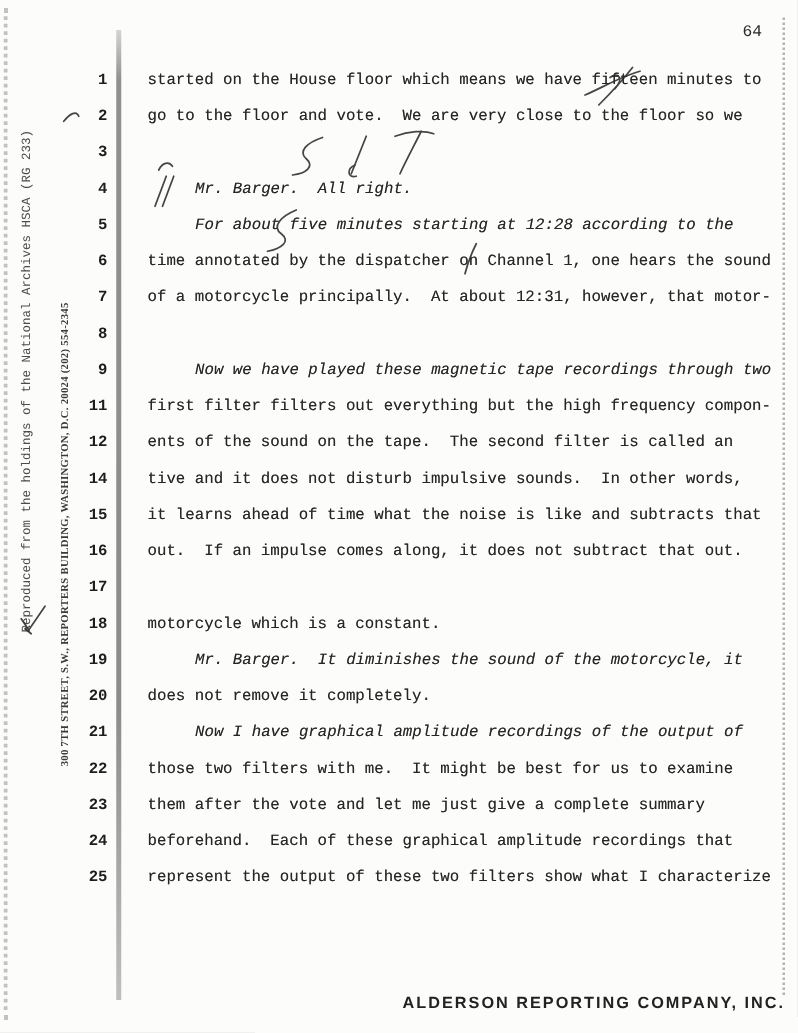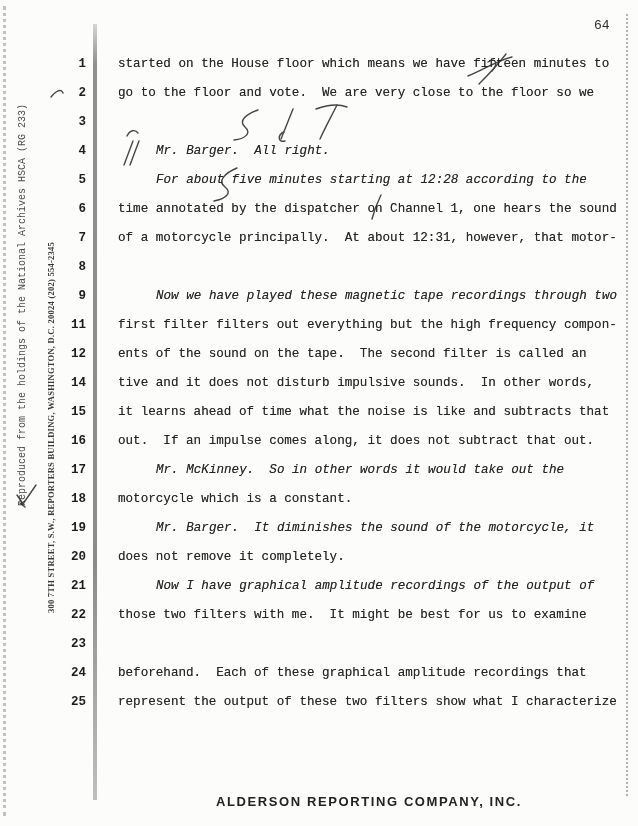--- a/index.html
+++ b/index.html
@@ -42,21 +42,21 @@
     font-size:12.5px;font-weight:bold;color:#1d1d1b;
   }
   .txt{
     margin-left:32px;white-space:pre;
     font-size:12.6px;color:#262624;
     text-shadow:0 0 .5px rgba(20,20,20,.5);
   }
   .txt.indent{padding-left:38px;font-style:italic;}
   .footer{
     position:absolute;left:110px;right:10px;top:794px;
-    text-align:center;
+    text-align:right;
     font-family:"Liberation Sans","DejaVu Sans",sans-serif;
     font-size:13px;font-weight:bold;letter-spacing:1.6px;color:#222220;
   }
   .ink{position:absolute;left:0;top:0;pointer-events:none;}
 </style>
 </head>
 <body>
 
 <div class="page">
 
@@ -135,21 +135,20 @@
       <span class="txt">it learns ahead of time what the noise is like and subtracts that</span>
     </div>
 
     <div class="row">
       <span class="num">16</span>
       <span class="txt">out.  If an impulse comes along, it does not subtract that out.</span>
     </div>
 
     <div class="row">
       <span class="num">17</span>
-      <span class="txt indent">Mr. McKinney.  So in other words it would take out the</span>
     </div>
 
     <div class="row">
       <span class="num">18</span>
       <span class="txt">motorcycle which is a constant.</span>
     </div>
 
     <div class="row">
       <span class="num">19</span>
       <span class="txt indent">Mr. Barger.  It diminishes the sound of the motorcycle, it</span>
@@ -165,20 +164,21 @@
       <span class="txt indent">Now I have graphical amplitude recordings of the output of</span>
     </div>
 
     <div class="row">
       <span class="num">22</span>
       <span class="txt">those two filters with me.  It might be best for us to examine</span>
     </div>
 
     <div class="row">
       <span class="num">23</span>
+      <span class="txt">them after the vote and let me just give a complete summary</span>
     </div>
 
     <div class="row">
       <span class="num">24</span>
       <span class="txt">beforehand.  Each of these graphical amplitude recordings that</span>
     </div>
 
     <div class="row">
       <span class="num">25</span>
       <span class="txt">represent the output of these two filters show what I characterize</span>

